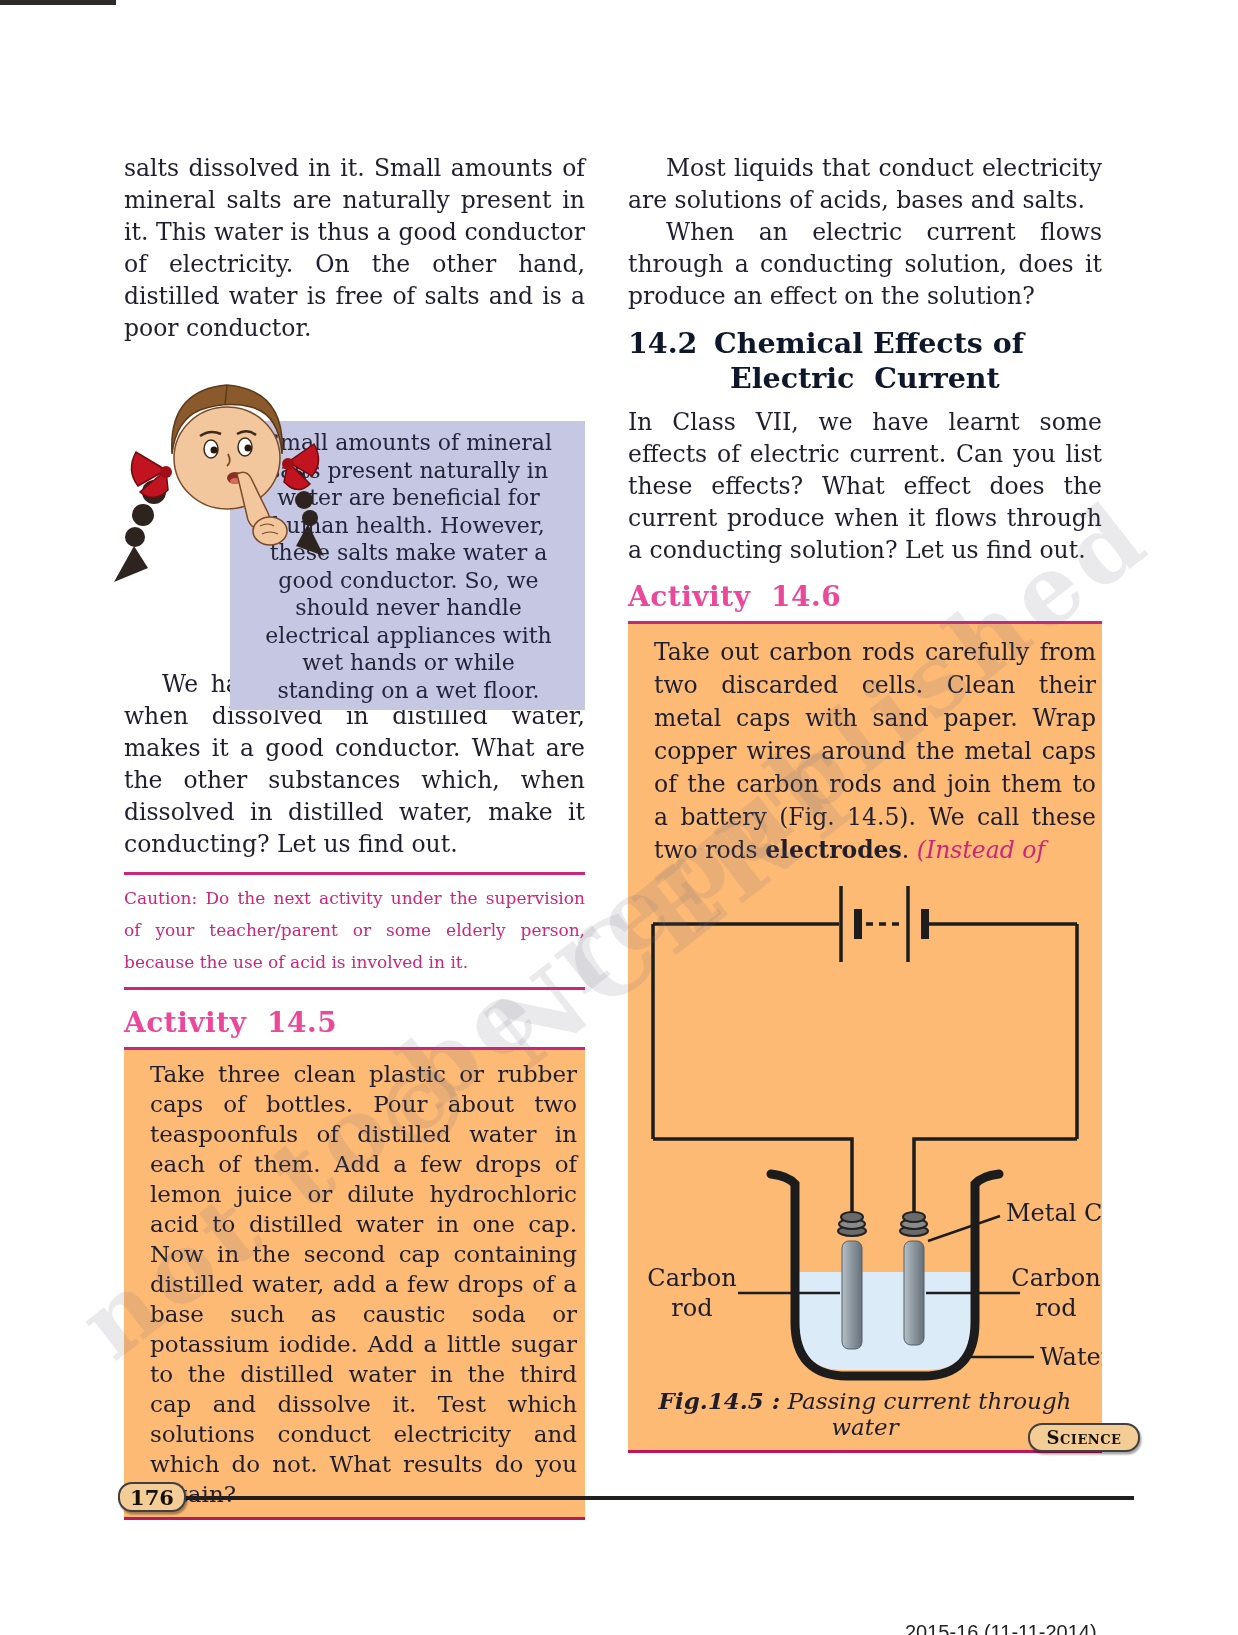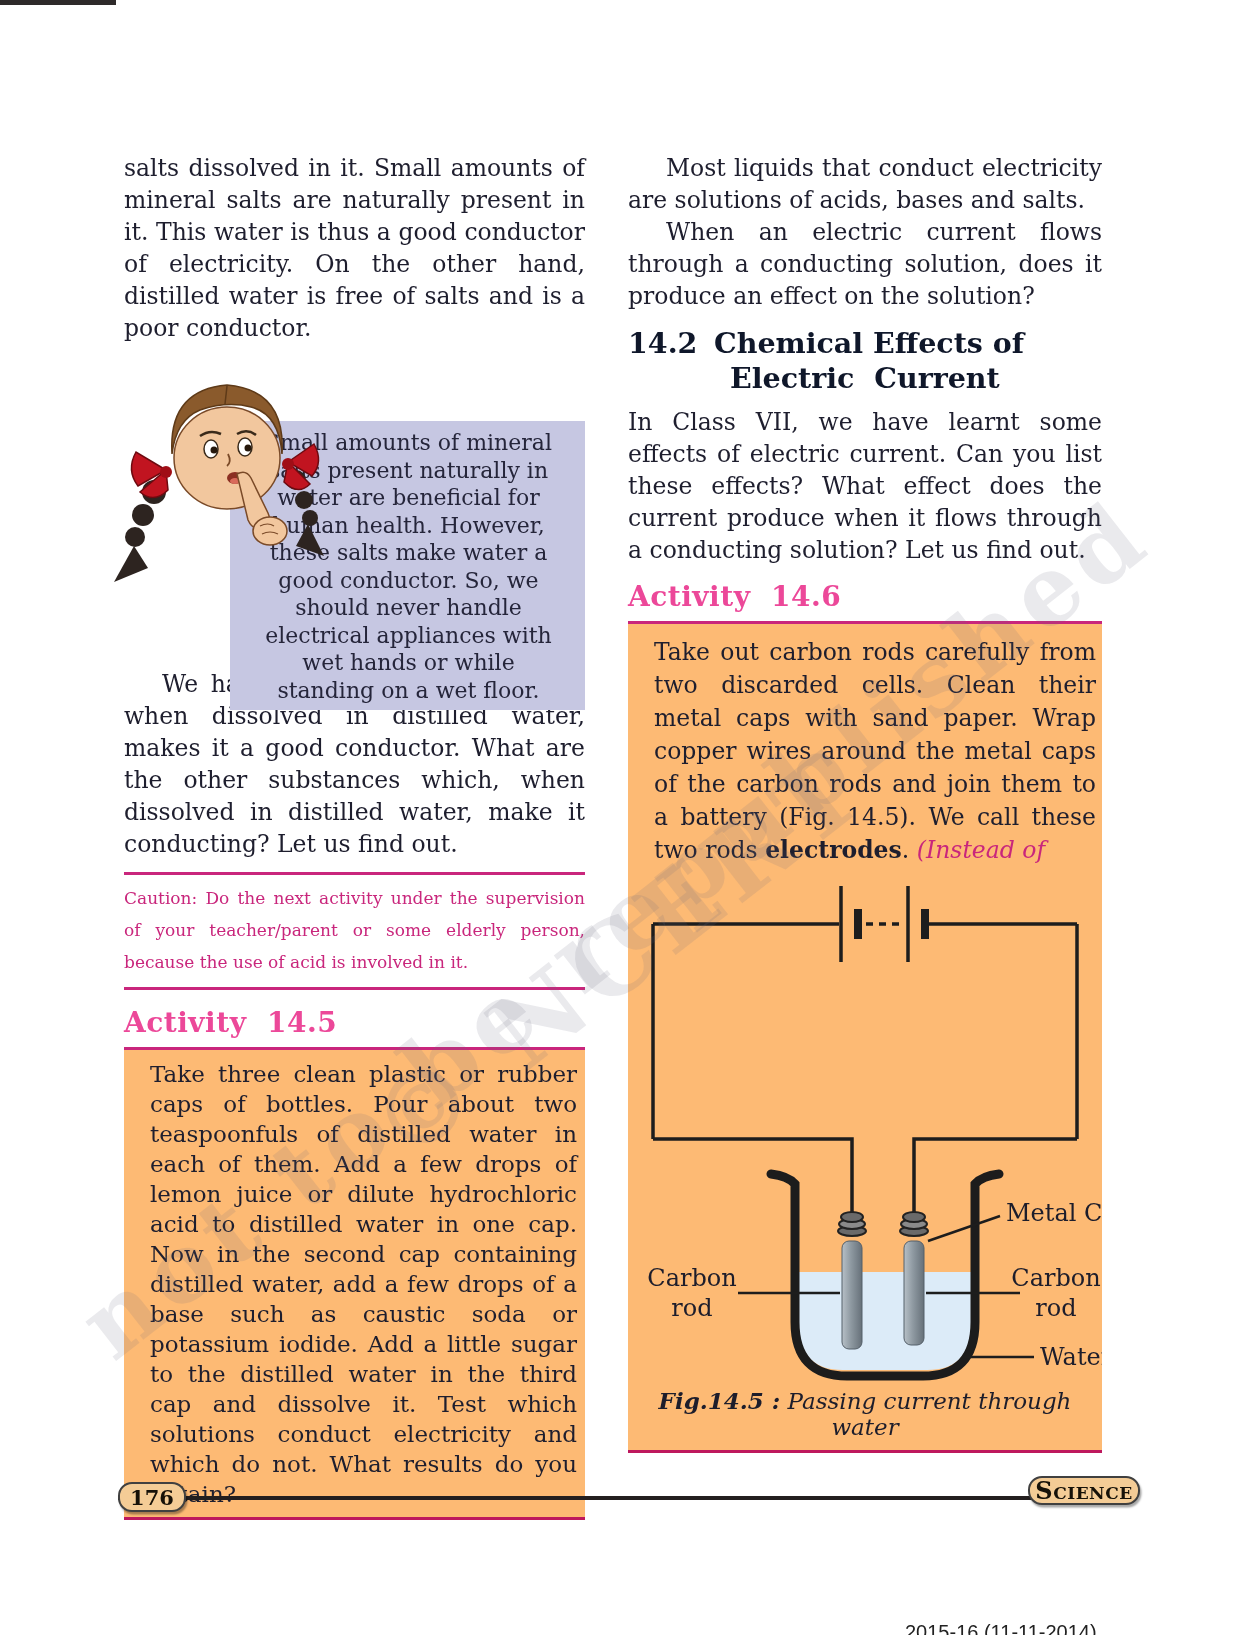--- a/index.html
+++ b/index.html
@@ -42,21 +42,21 @@
       font-weight:bold;color:rgba(105,108,130,0.14);letter-spacing:8px;white-space:pre;
       transform-origin:0 0;transform:rotate(-38deg);}
   .wm1{left:348px;top:1092px;font-size:100px;}
   .wm2{left:58px;top:1292px;font-size:96px;}
   
   .footline{position:absolute;left:118px;top:1496px;width:1016px;height:4px;background:#241f1f;}
   .badge{position:absolute;background:#f4cc96;border:2px solid #404040;border-radius:14px;
          box-shadow:1.5px 2.5px 2px rgba(0,0,0,0.35);color:#161108;text-align:center;
          font-weight:bold;font-family:"DejaVu Serif",serif;}
   .badge.pageno{left:118px;top:1482px;width:64px;height:26px;font-size:21px;line-height:27px;}
-  .badge.subject{left:1028px;top:1476px;width:108px;height:25px;font-size:24px;line-height:25px;
+  .badge.subject{left:1028px;top:1423px;width:108px;height:25px;font-size:18px;line-height:25px;
                  font-variant:small-caps;letter-spacing:.5px;}
   .datestamp{position:absolute;left:905px;top:1621px;font-family:"Liberation Sans",sans-serif;
              font-size:20px;color:#222;}
   svg text{font-family:"DejaVu Serif",serif;}
 </style>
 </head>
 <body>
 
 <div class="page">
 

